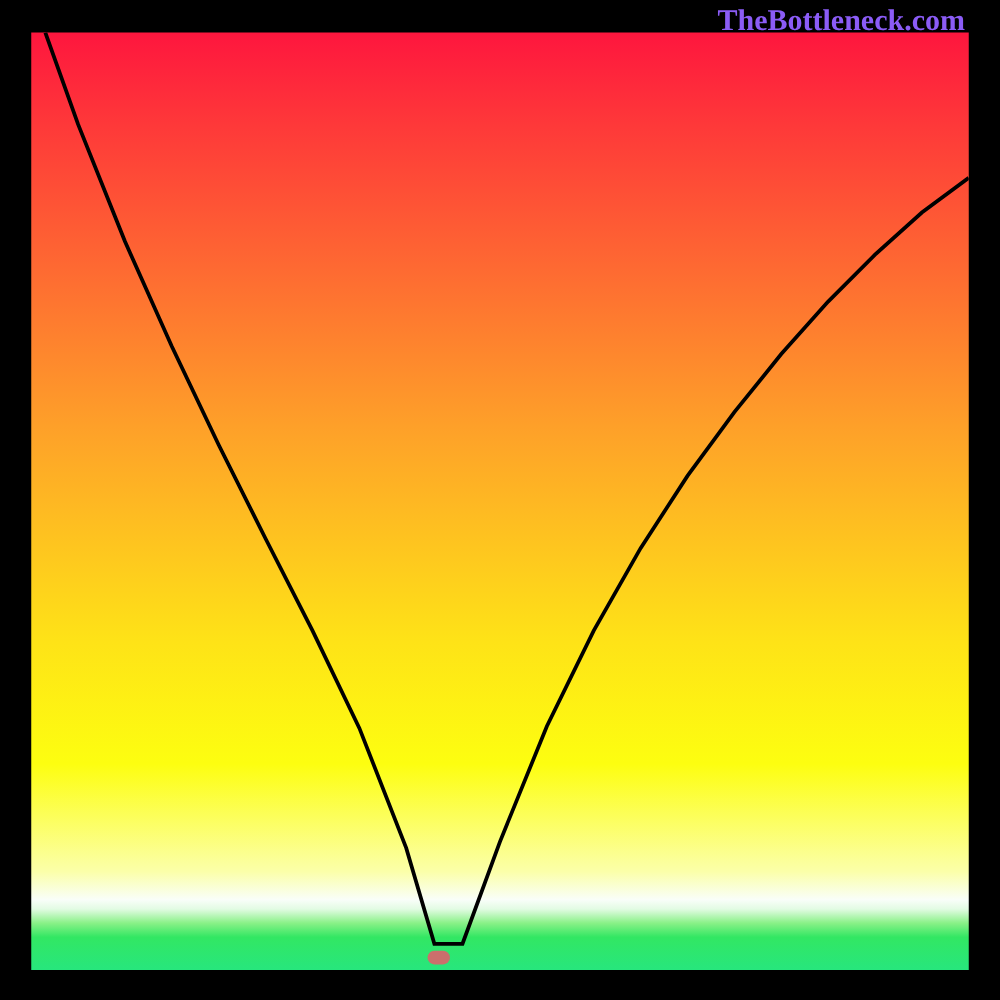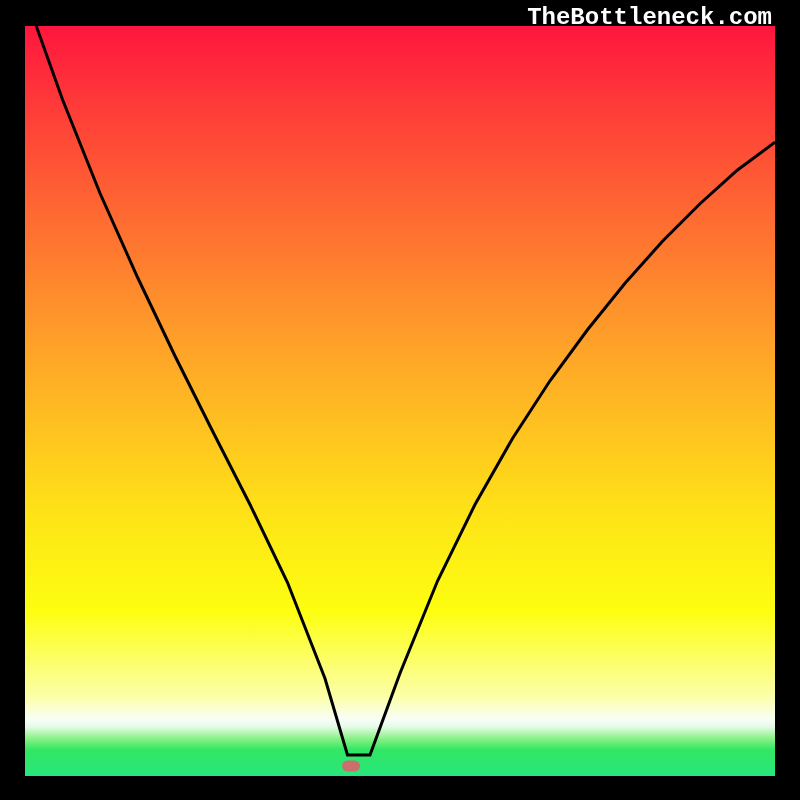--- a/index.html
+++ b/index.html
@@ -12,22 +12,22 @@
   }
   .container {
     position: relative;
     width: 800px;
     height: 800px;
   }
   .watermark {
     position: absolute;
     top: 4px;
     right: 28px;
-    color: #ffffff;
-    font-family: Liberation Mono, monospace;
+    color: #8b5cf6;
+    font-family: Liberation Serif, serif;
     font-size: 24px;
     font-weight: 600;
     z-index: 5;
     user-select: none;
   }
   .plot-frame {
     position: absolute;
     left: 25px;
     top: 26px;
     width: 750px;

